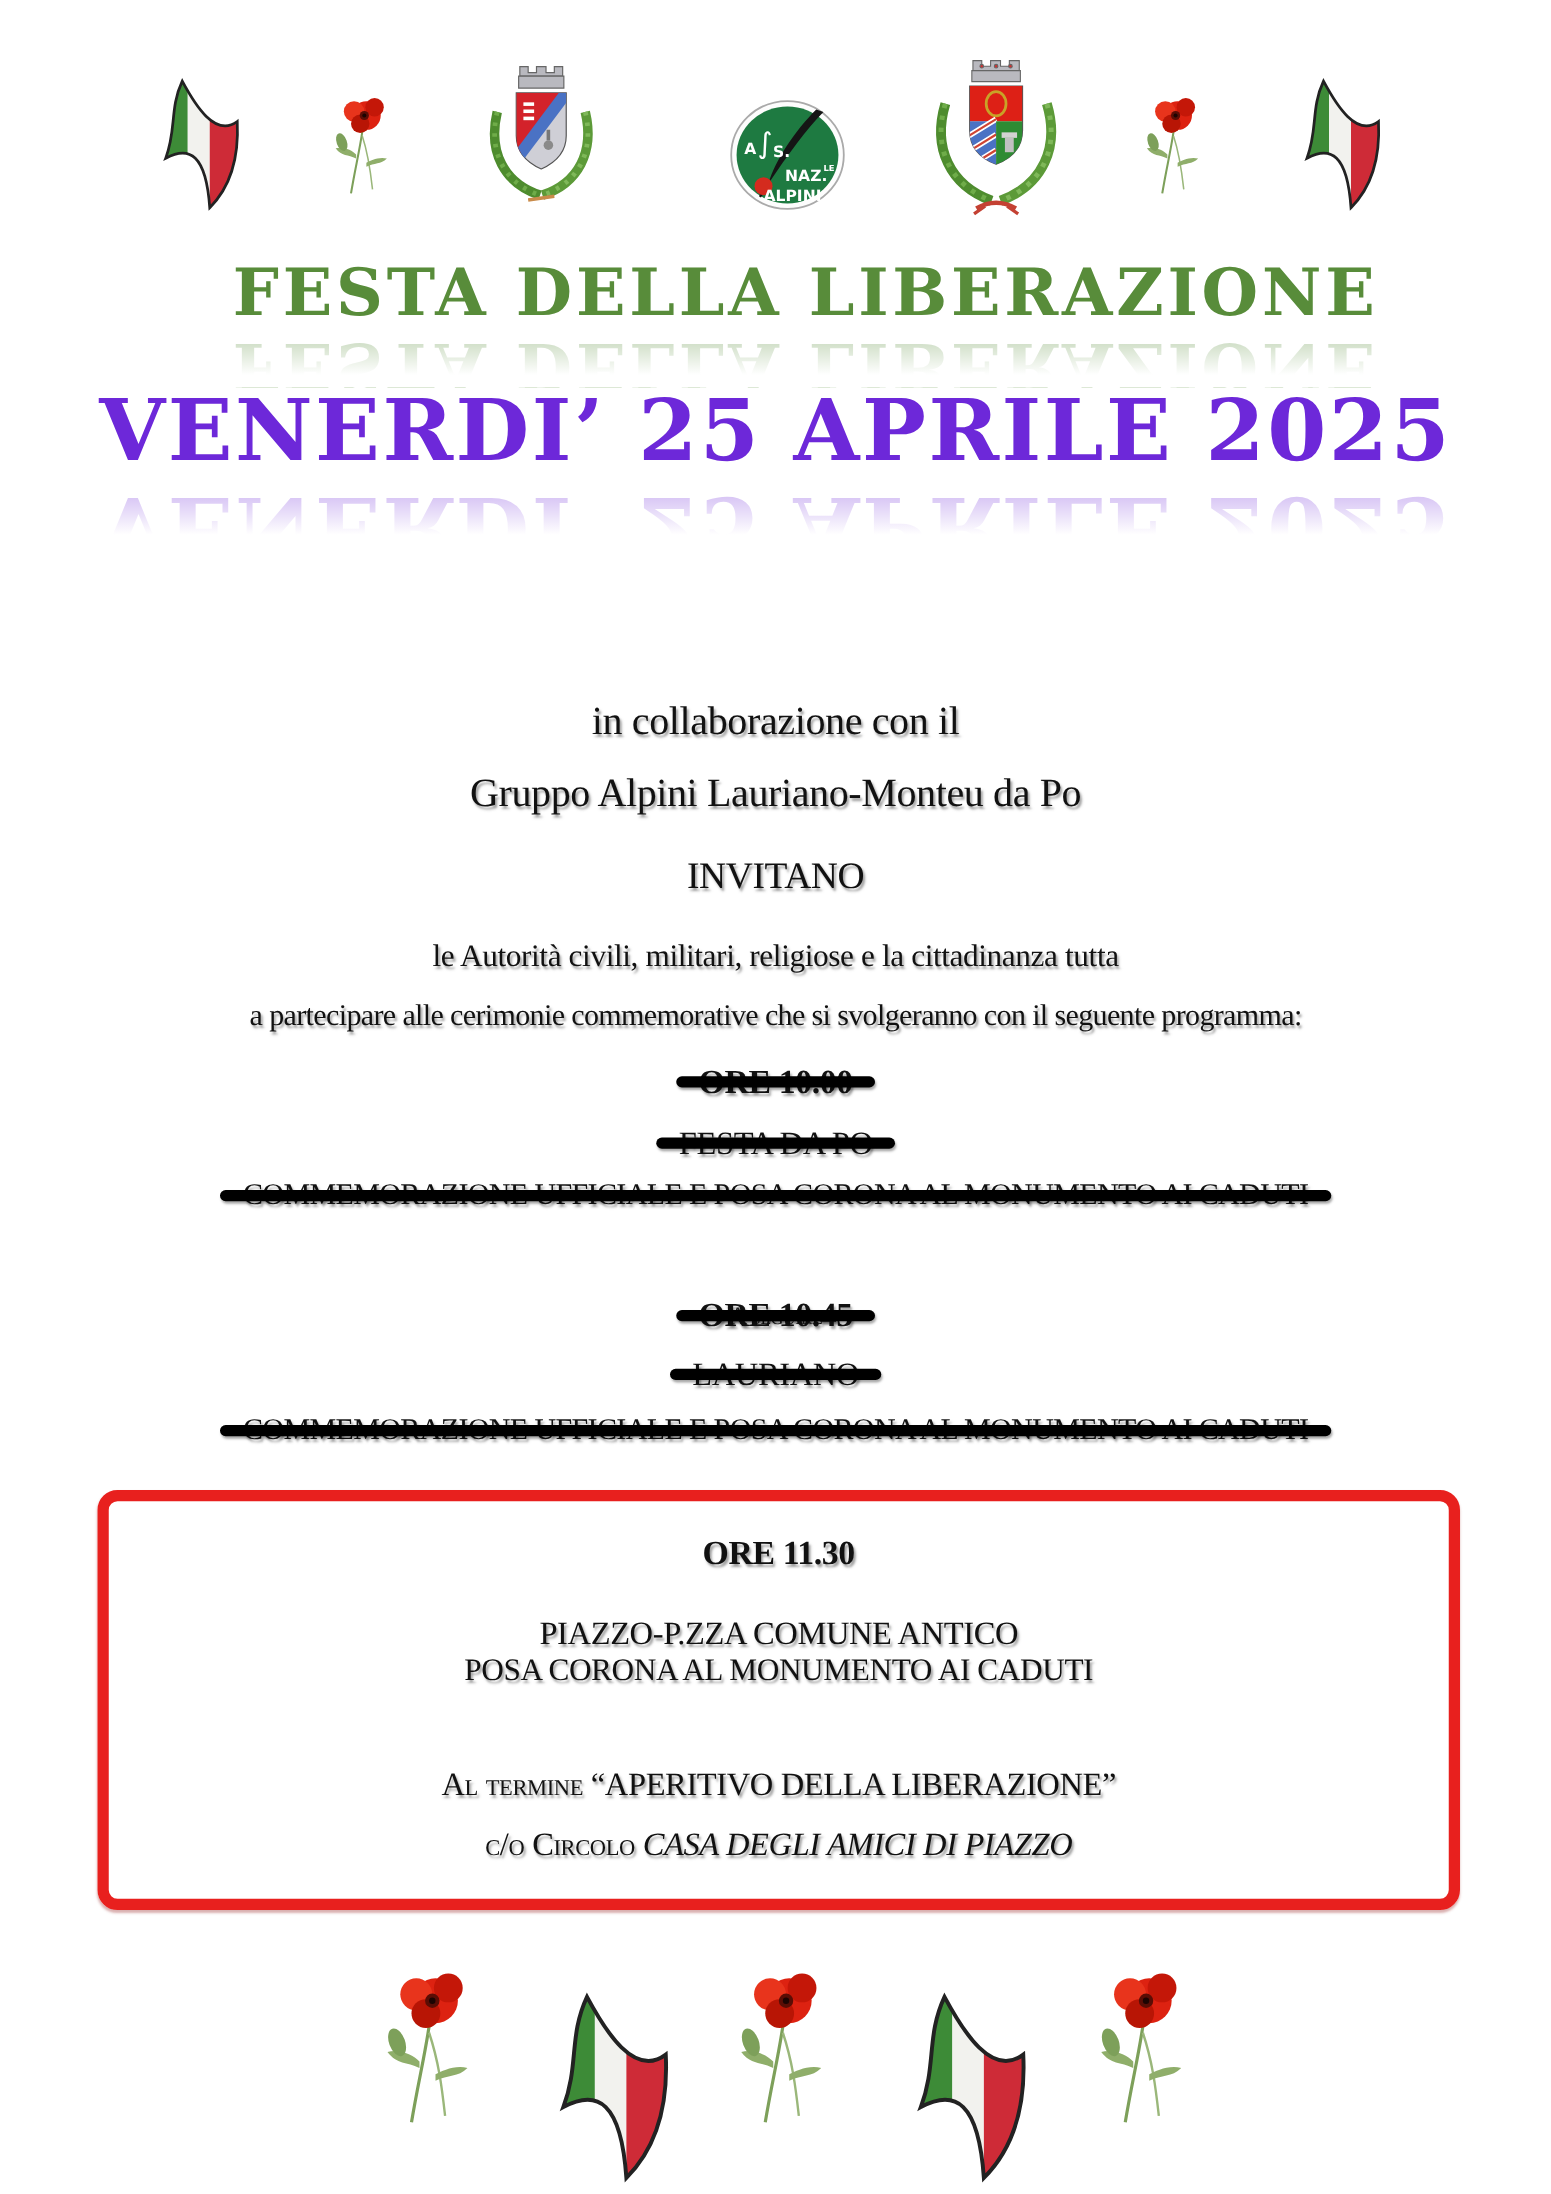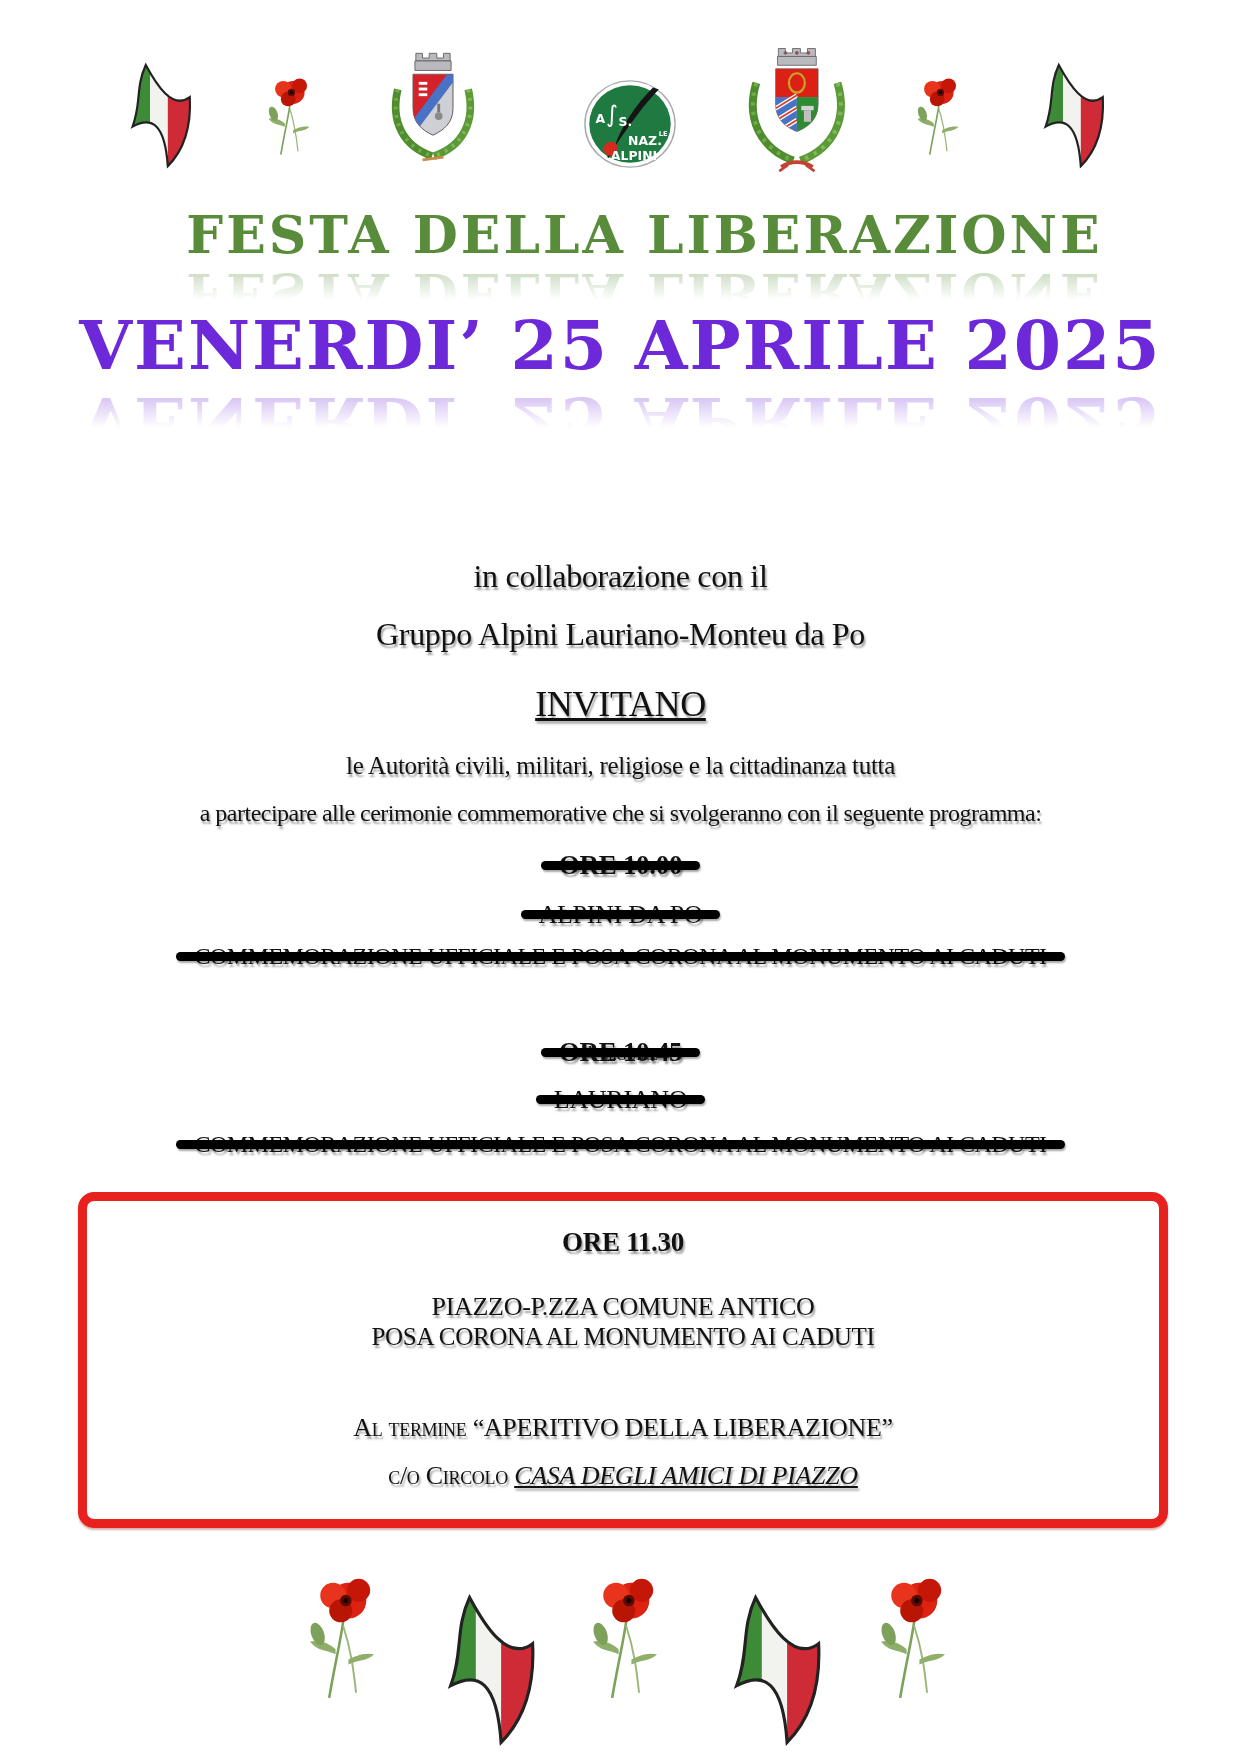--- a/index.html
+++ b/index.html
@@ -12,34 +12,34 @@
   .title.green{font-size:52px;color:#588C3A;letter-spacing:3px;padding-left:48px;}
   .title.red{font-size:68px;color:#6d28d9;letter-spacing:2px;}
   .rwrap{position:relative;overflow:hidden;margin-top:1px;}
   .rwrap.g{height:46px;} .rwrap.r{height:56px;}
   .refl{transform:scaleY(-1);opacity:.55;filter:blur(.6px);}
   .fade{position:absolute;left:0;top:0;right:0;bottom:0;
         background:linear-gradient(to bottom,rgba(255,255,255,.30) 0%,rgba(255,255,255,1) 78%);}
   
   .bodyline{font-family:"Liberation Serif",serif;white-space:nowrap;letter-spacing:-.3px;
             text-shadow:1.5px 2.5px 2px rgba(80,80,80,.55);line-height:1.15;}
-  .fs32{font-size:32px;} .fs30{font-size:36px;text-decoration:underline;} .fs27{font-size:27px;} .fs26{font-size:26px;}
+  .fs32{font-size:32px;} .fs30{font-size:30px;} .fs27{font-size:27px;} .fs26{font-size:26px;}
   .fs25{font-size:25px;} .fs24{font-size:24px;letter-spacing:-.5px;} .fs20{font-size:20px;margin-top:48px;}
   .bold{font-weight:bold;}
   
   .strike{position:relative;display:inline-block;}
   .strike::after{content:"";position:absolute;left:-18px;right:-18px;top:47%;height:9px;margin-top:-4px;
                  background:#000;border-radius:5px;box-shadow:1px 2px 2px rgba(0,0,0,.35);}
   .strike.small::after{height:7px;left:-12px;right:-12px;}
   
   .program-box{position:absolute;left:78px;top:1192px;width:1090px;height:336px;
                border:9px solid #E8201E;border-radius:16px;box-sizing:border-box;
                box-shadow:0 2px 2px rgba(150,30,30,.35);}
   .smallcaps{font-variant:small-caps;}
-  .italic{font-style:italic;text-decoration:underline;}
+  .italic{font-style:italic;}
 </style>
 </head>
 <body>
 
 <div class="page">
 
   <svg width="0" height="0" style="position:absolute">
     <defs>
       <clipPath id="flagClip">
         <path d="M32,4 C18,34 26,56 14,88 C40,74 58,84 62,142 C84,120 94,88 92,48 C68,66 46,30 32,4 Z"></path>
@@ -197,21 +197,21 @@
   <div class="abs bodyline fs32" style="top:558px">in collaborazione con il</div>
   <div class="abs bodyline fs32" style="top:616px">Gruppo Alpini Lauriano-Monteu da Po</div>
   <div class="abs bodyline fs30" style="top:684px">INVITANO</div>
   <div class="abs bodyline fs25" style="top:752px">le Autorità civili, militari, religiose e la cittadinanza tutta</div>
   <div class="abs bodyline fs24" style="top:800px">a partecipare alle cerimonie commemorative che si svolgeranno con il seguente programma:</div>
 
   <div class="abs bodyline fs27 bold" style="top:850px">
     <span class="strike">ORE 10.00</span>
   </div>
   <div class="abs bodyline fs26" style="top:900px">
-    <span class="strike">ALPINI DA PO</span>
+    <span class="strike">FESTA DA PO</span>
   </div>
   <div class="abs bodyline fs24" style="top:943px">
     <span class="strike">COMMEMORAZIONE UFFICIALE E POSA CORONA AL MONUMENTO AI CADUTI</span>
   </div>
   <div class="abs bodyline fs20 smallcaps" style="top:994px">
     <span class="strike small">A seguire</span>
   </div>
   <div class="abs bodyline fs27 bold" style="top:1037px">
     <span class="strike">ORE 10.45</span>
   </div>

